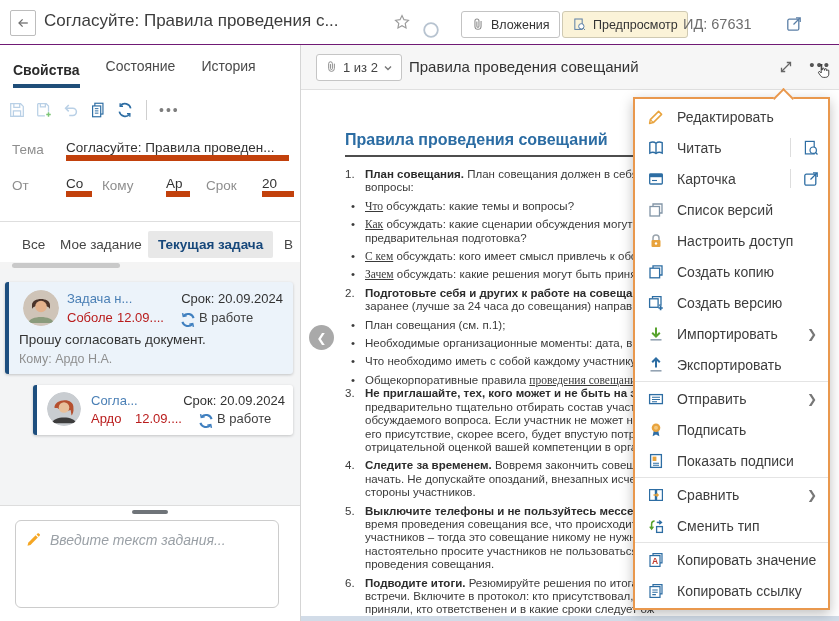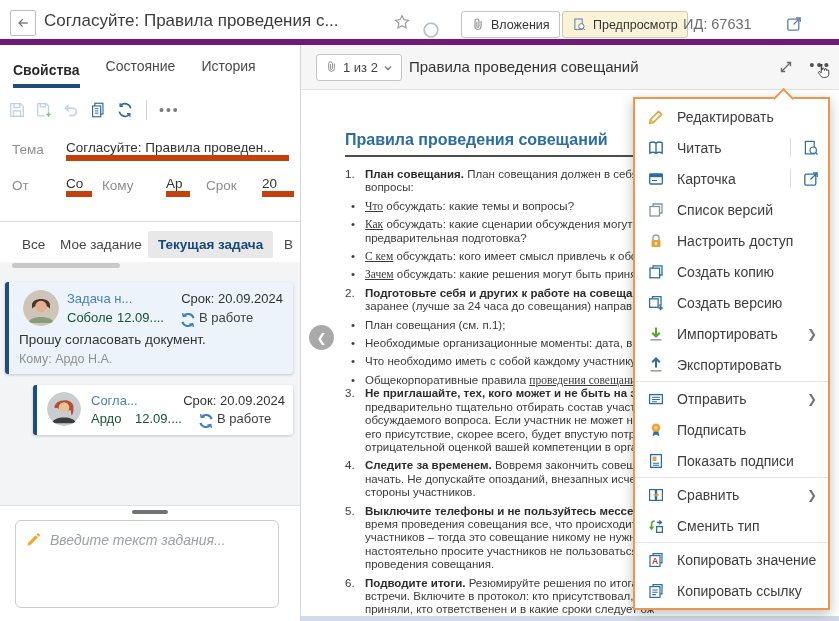--- a/index.html
+++ b/index.html
@@ -1,21 +1,21 @@
 <!DOCTYPE html>
 <html><head>
 <meta charset="utf-8">
 <style>
   html,body{margin:0;padding:0;background:#e9e9e9;}
   .screen{position:relative;width:839px;height:621px;background:#fff;overflow:hidden;
           font-family:"Liberation Sans",sans-serif;-webkit-font-smoothing:antialiased;}
   svg{display:block;}
 
   
-  .topbar{position:absolute;left:0;top:0;width:839px;height:45px;background:#fff;border-bottom:6px solid #701a75;box-sizing:border-box;}
+  .topbar{position:absolute;left:0;top:0;width:839px;height:45px;background:#fff;border-bottom:1px solid #701a75;box-sizing:border-box;}
   .back-btn{position:absolute;left:10px;top:10px;width:24px;height:24px;border:1px solid #bdbdbd;border-radius:2px;background:#fff;display:flex;align-items:center;justify-content:center;cursor:pointer;}
   .page-title{position:absolute;left:44px;top:11px;font-size:17px;color:#3c3c3c;white-space:nowrap;}
   .star{position:absolute;left:393px;top:13px;width:19px;height:19px;}
   .circ{position:absolute;left:422px;top:21px;width:12px;height:12px;}
   .tb-btn{position:absolute;top:11px;height:27px;box-sizing:border-box;border:1px solid #c3c3c3;border-radius:3px;background:#fff;display:flex;align-items:center;gap:6px;padding:0 9px;font-size:12.5px;color:#333;cursor:pointer;white-space:nowrap;}
   .tb-btn.attach{left:461px;}
   .tb-btn.preview{left:562px;background:#fbf3d8;border-color:#cfc9b2;}
   .id-label{position:absolute;left:683px;top:16px;font-size:14.5px;color:#6d6d6d;}
   .ext-icon{position:absolute;left:785px;top:15px;width:18px;height:18px;cursor:pointer;}
 
@@ -40,21 +40,21 @@
   .hscroll{position:absolute;left:0;top:217px;width:100%;height:7px;background:#f4f4f4;}
   .hthumb{position:absolute;left:12px;top:1px;width:108px;height:5px;background:#c9c9c9;border-radius:3px;cursor:pointer;}
 
   .task-zone{position:absolute;left:0;top:224px;width:300px;height:236px;background:#f3f4f5;}
   .card{position:absolute;border-left:4px solid #1d4e7e;border-radius:3px;box-shadow:0 1px 3px rgba(0,0,0,.2);box-sizing:border-box;cursor:pointer;}
   .card1{left:5px;top:13px;width:288px;height:92px;background:#ecf3fa;}
   .card2{left:33px;top:116px;width:260px;height:50px;background:#fff;}
   .avatar{position:absolute;border-radius:50%;overflow:hidden;}
   .c-title{position:absolute;font-size:13px;color:#4a7fb5;white-space:nowrap;}
   .c-due{position:absolute;font-size:13px;color:#333;white-space:nowrap;}
-  .c-sub{position:absolute;font-size:13px;color:#14532d;white-space:nowrap;}
+  .c-sub{position:absolute;font-size:13px;color:#b91c1c;white-space:nowrap;}
   .c-status{position:absolute;font-size:13px;color:#3f3f3f;white-space:nowrap;}
   .c-body{position:absolute;font-size:13.5px;color:#333;}
   .c-to{position:absolute;font-size:12.5px;color:#8f8f8f;}
   .sync{position:absolute;width:14px;height:14px;}
 
   .compose-zone{position:absolute;left:0;top:460px;width:300px;height:116px;background:#fff;border-top:1px solid #ddd;box-sizing:border-box;}
   .drag-handle{position:absolute;left:132px;top:4px;width:36px;height:4px;background:#6f7479;border-radius:2px;cursor:ns-resize;}
   .compose-box{position:absolute;left:15px;top:14px;width:264px;height:88px;border:1px solid #ccc;border-radius:6px;box-sizing:border-box;padding:10px;display:flex;gap:8px;align-items:flex-start;cursor:text;background:#fff;}
   .compose-ph{font-size:14px;font-style:italic;color:#9aa0a6;padding-top:1px;}
 

